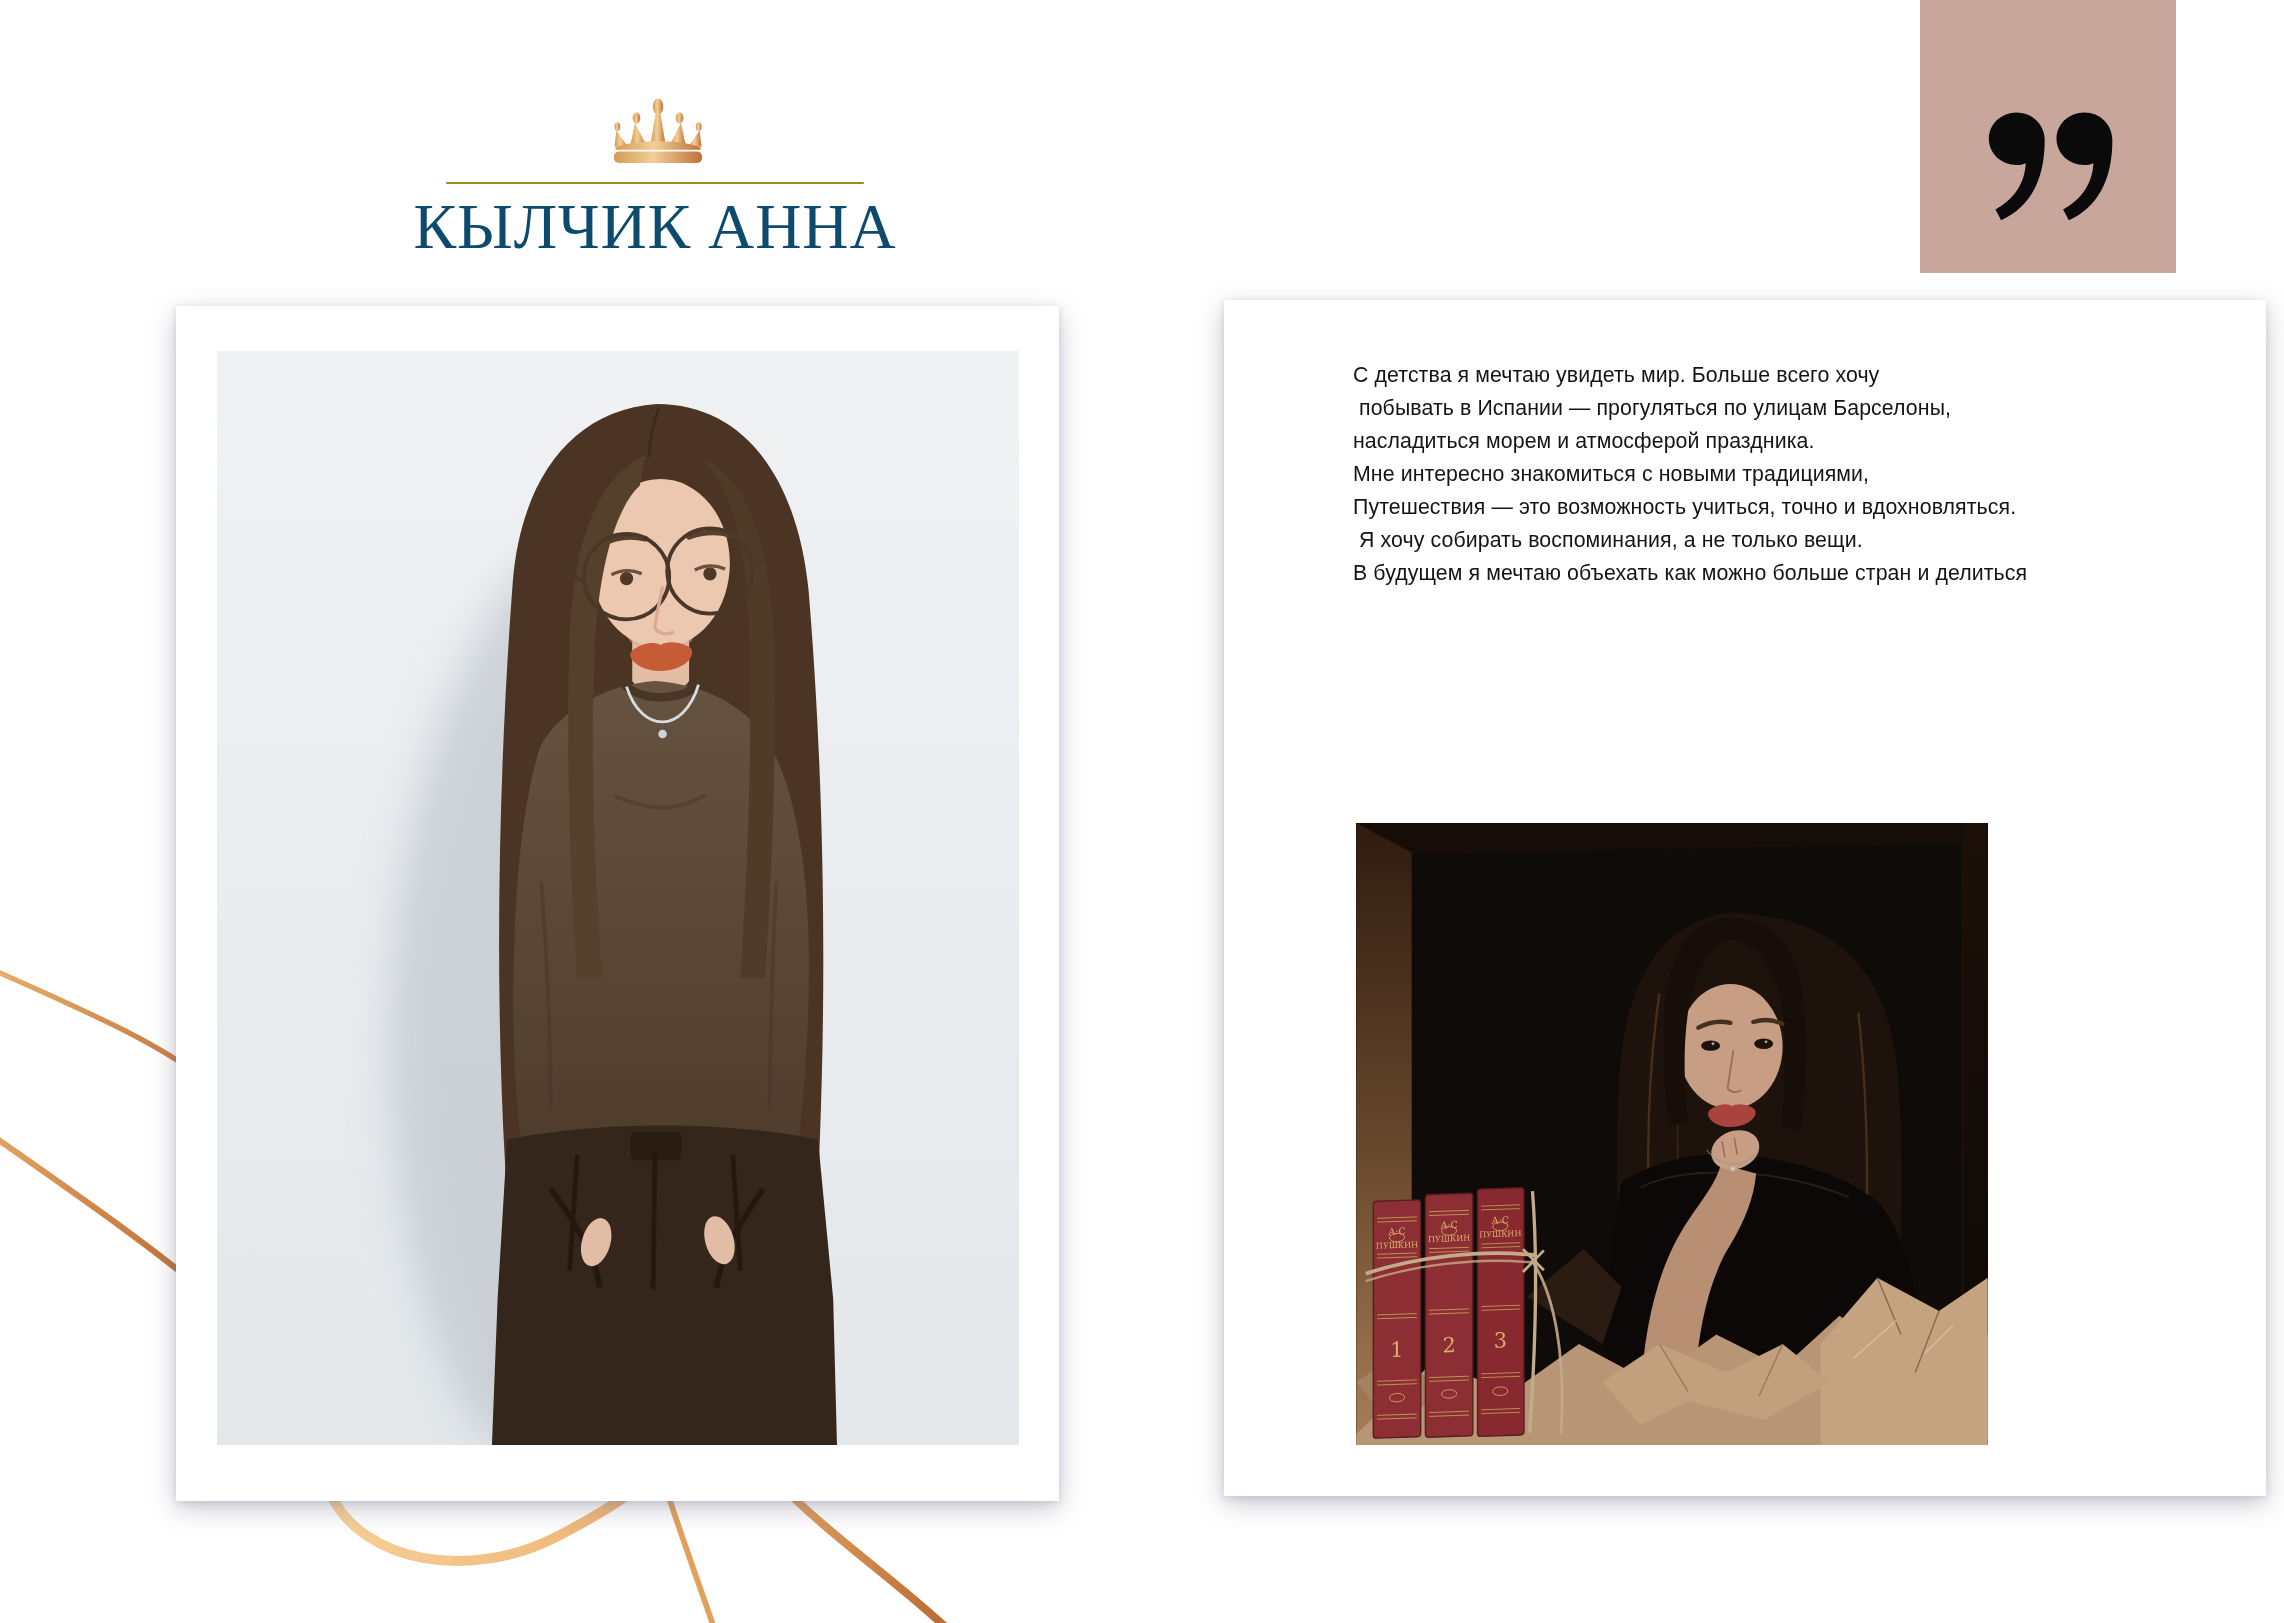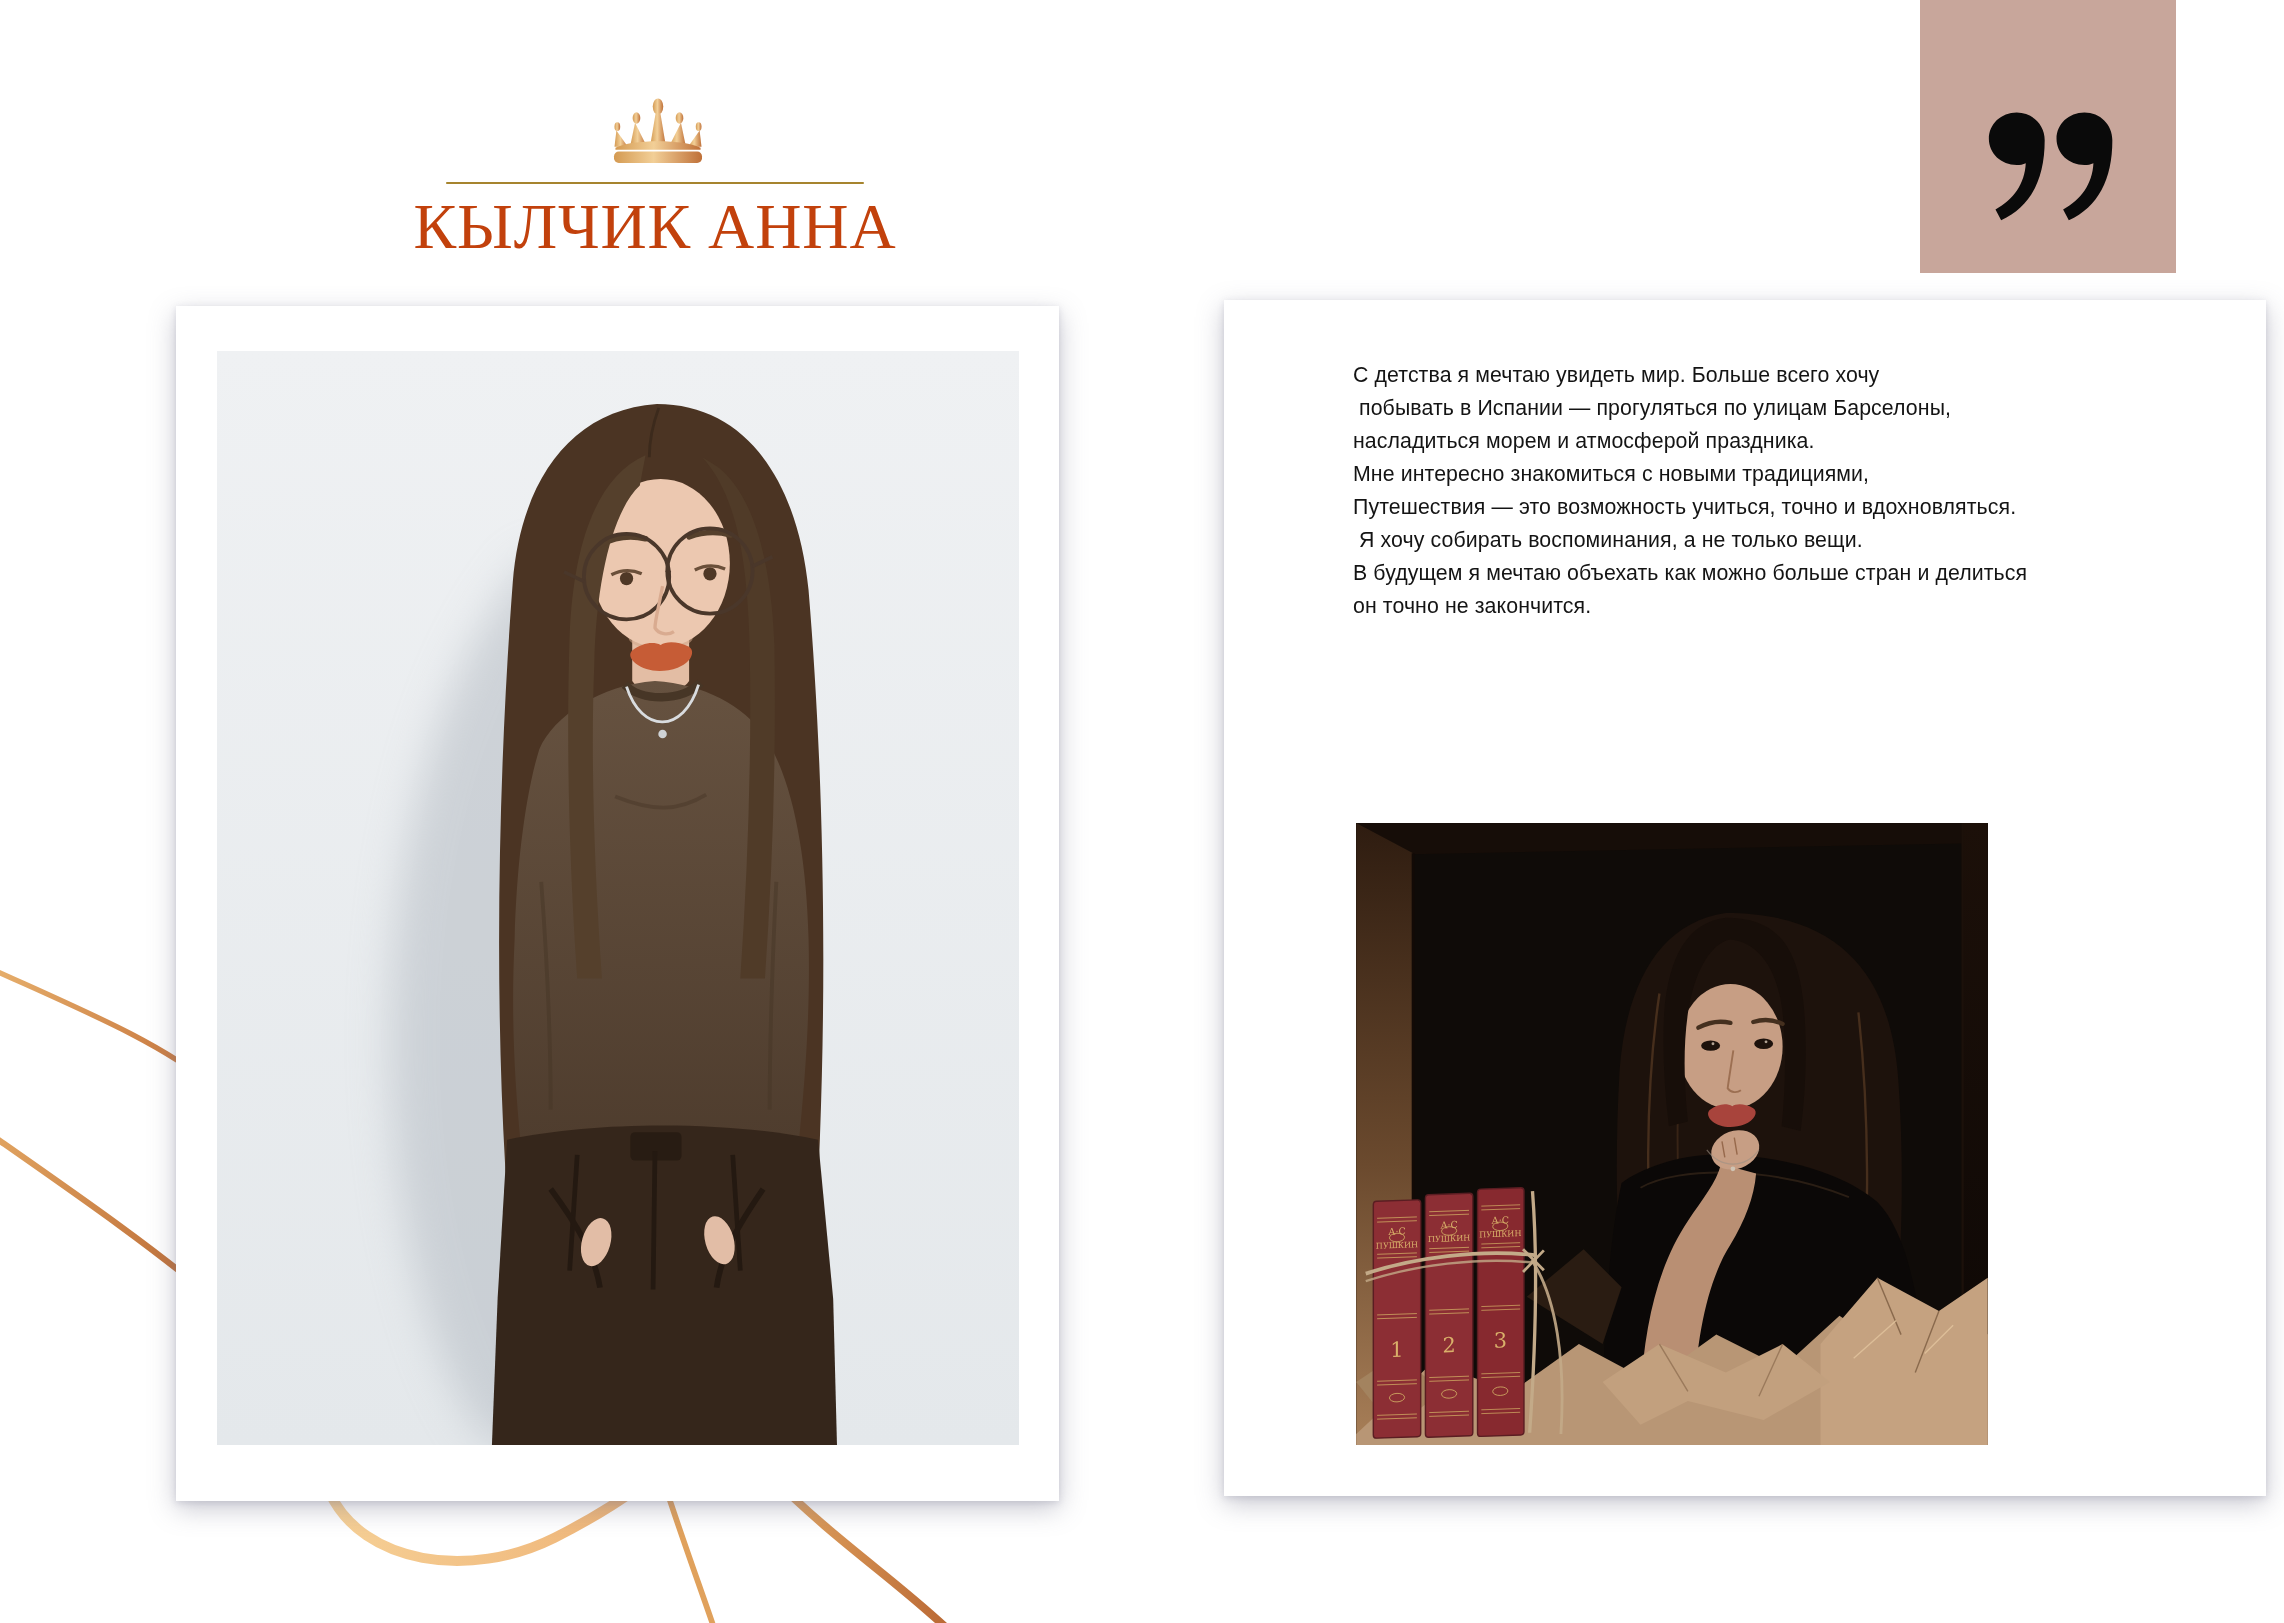--- a/index.html
+++ b/index.html
@@ -8,21 +8,21 @@
   svg{display:block;}
 
   
   .swooshes{position:absolute;left:0;top:0;width:2284px;height:1623px;z-index:1;}
 
   
   .crown{position:absolute;left:603px;top:97px;width:110px;height:67px;z-index:2;}
   .divider{position:absolute;left:446px;top:182px;width:418px;height:1.9px;background:#a6842e;z-index:2;border-radius:0.9px;}
   .name{position:absolute;left:271px;top:195px;width:768px;z-index:2;
         font-family:"Liberation Serif", serif;font-size:64px;line-height:1;
-        letter-spacing:0.9px;color:#c2410c;text-align:center;font-weight:400;}
+        letter-spacing:0.9px;color:#0c4a6e;text-align:center;font-weight:400;}
 
   
   .quote-box{position:absolute;left:1920px;top:0;width:256px;height:273px;background:#c8a69b;z-index:2;}
   .quote-box svg{position:absolute;left:0;top:0;}
 
   
   .card{position:absolute;background:#ffffff;z-index:2;
         box-shadow:0 7.6px 25px rgba(110,110,135,.38), 0 1.9px 6.6px rgba(120,120,145,.22);}
   .card-left{left:176px;top:306px;width:883px;height:1195px;}
   .card-right{left:1224px;top:300px;width:1042px;height:1196px;}
@@ -162,21 +162,20 @@
 
   <div class="card card-right">
     <div class="essay">
         <div class="essay-line">С детства я мечтаю увидеть мир. Больше всего хочу</div>
         <div class="essay-line"> побывать в Испании — прогуляться по улицам Барселоны,</div>
         <div class="essay-line">насладиться морем и атмосферой праздника.</div>
         <div class="essay-line">Мне интересно знакомиться с новыми традициями,</div>
         <div class="essay-line">Путешествия — это возможность учиться, точно и вдохновляться.</div>
         <div class="essay-line"> Я хочу собирать воспоминания, а не только вещи.</div>
         <div class="essay-line">В будущем я мечтаю объехать как можно больше стран и делиться</div>
-        <div class="essay-line">он точно не закончится.</div>
       </div>
 
     <div class="photo-books">
       <svg viewBox="0 0 1333 1313">
         <defs>
           <linearGradient id="wallL" x1="0" y1="0" x2="0" y2="1">
             <stop offset="0" stop-color="#2e1c10"></stop>
               <stop offset=".55" stop-color="#6b4a2e"></stop>
               <stop offset="1" stop-color="#a87f58"></stop>
           </linearGradient>

